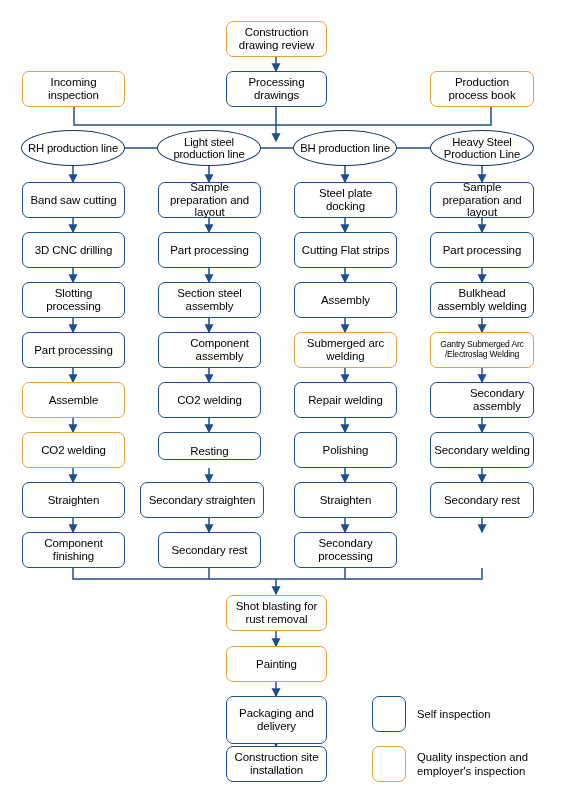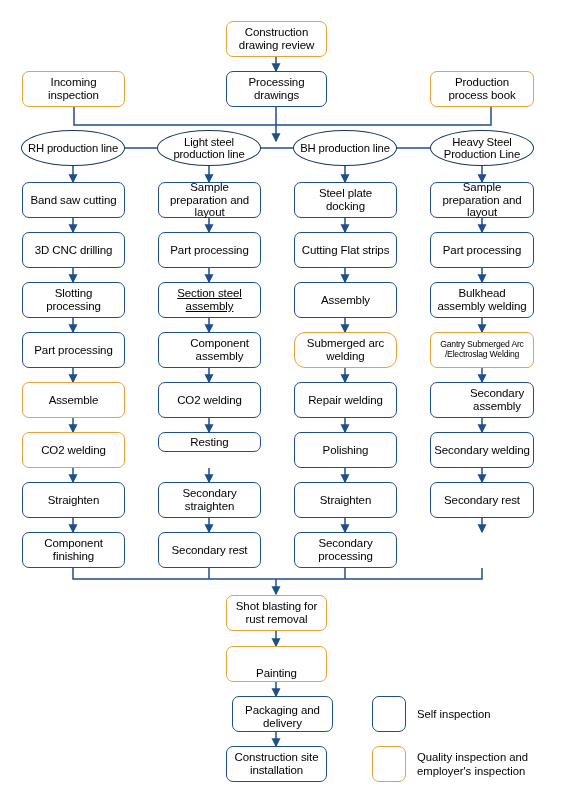--- a/index.html
+++ b/index.html
@@ -146,49 +146,49 @@
   <div class="node" style="left:22px;top:532px;width:103px;height:36px;">
       <span>Component finishing</span>
     </div>
 
   <div class="node" style="left:158px;top:182px;width:103px;height:36px;">
       <span>Sample preparation and layout</span>
     </div>
   <div class="node" style="left:158px;top:232px;width:103px;height:36px;">
       <span>Part processing</span>
     </div>
-  <div class="node" style="left:158px;top:282px;width:103px;height:36px;text-decoration:underline;">
+  <div class="node" style="left:158px;top:282px;width:103px;height:36px;">
       <span>Section steel assembly</span>
     </div>
   <div class="node" style="left:158px;top:332px;width:103px;height:36px;padding-left:23px;">
       <span>Component assembly</span>
     </div>
   <div class="node" style="left:158px;top:382px;width:103px;height:36px;">
       <span>CO2 welding</span>
     </div>
-  <div class="node" style="left:158px;top:432px;width:103px;height:20px;">
+  <div class="node" style="left:158px;top:432px;width:103px;height:28px;align-items:flex-end;">
       <span>Resting</span>
     </div>
-  <div class="node" style="left:158px;top:482px;width:103px;height:36px;">
+  <div class="node" style="left:140px;top:482px;width:124px;height:36px;">
       <span>Secondary straighten</span>
     </div>
   <div class="node" style="left:158px;top:532px;width:103px;height:36px;">
       <span>Secondary rest</span>
     </div>
 
   <div class="node" style="left:294px;top:182px;width:103px;height:36px;">
       <span>Steel plate docking</span>
     </div>
   <div class="node" style="left:294px;top:232px;width:103px;height:36px;">
       <span>Cutting Flat strips</span>
     </div>
   <div class="node" style="left:294px;top:282px;width:103px;height:36px;">
       <span>Assembly</span>
     </div>
-  <div class="node orange" style="left:294px;top:332px;width:103px;height:36px;border-radius:11px;">
+  <div class="node orange" style="left:294px;top:332px;width:103px;height:36px;">
       <span>Submerged arc welding</span>
     </div>
   <div class="node" style="left:294px;top:382px;width:103px;height:36px;">
       <span>Repair welding</span>
     </div>
   <div class="node" style="left:294px;top:432px;width:103px;height:36px;">
       <span>Polishing</span>
     </div>
   <div class="node" style="left:294px;top:482px;width:103px;height:36px;">
       <span>Straighten</span>
@@ -215,24 +215,24 @@
   <div class="node" style="left:430px;top:432px;width:104px;height:36px;">
       <span>Secondary welding</span>
     </div>
   <div class="node" style="left:430px;top:482px;width:104px;height:36px;">
       <span>Secondary rest</span>
     </div>
 
   <div class="node orange" style="left:226px;top:595px;width:101px;height:36px;">
       <span>Shot blasting for rust removal</span>
     </div>
-  <div class="node orange" style="left:226px;top:646px;width:101px;height:36px;align-items:flex-end;">
+  <div class="node orange" style="left:226px;top:646px;width:101px;height:36px;">
       <span>Painting</span>
     </div>
-  <div class="node" style="left:232px;top:696px;width:101px;height:36px;align-items:flex-end;">
+  <div class="node" style="left:226px;top:696px;width:101px;height:48px;">
       <span>Packaging and delivery</span>
     </div>
   <div class="node" style="left:226px;top:746px;width:101px;height:36px;">
       <span>Construction site installation</span>
     </div>
 
   <div class="legend-box" style="left:372px;top:696px;width:34px;height:36px;"></div>
   <div class="legend-label" style="left:417px;top:708px;width:140px;">Self inspection</div>
 
   <div class="legend-box orange" style="left:372px;top:746px;width:34px;height:36px;"></div>

